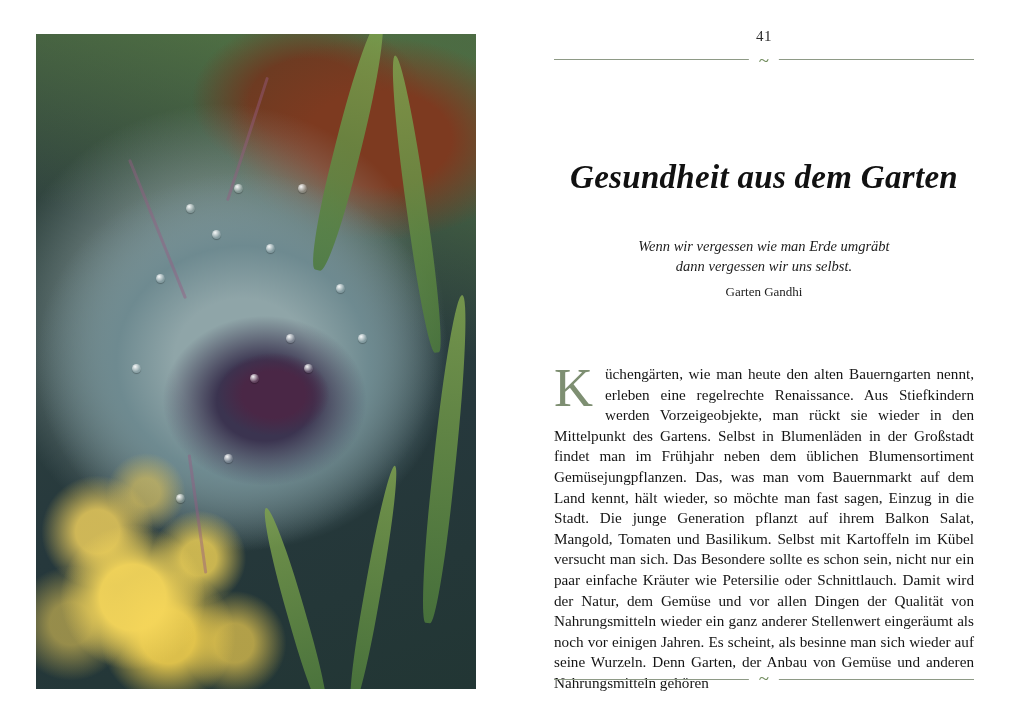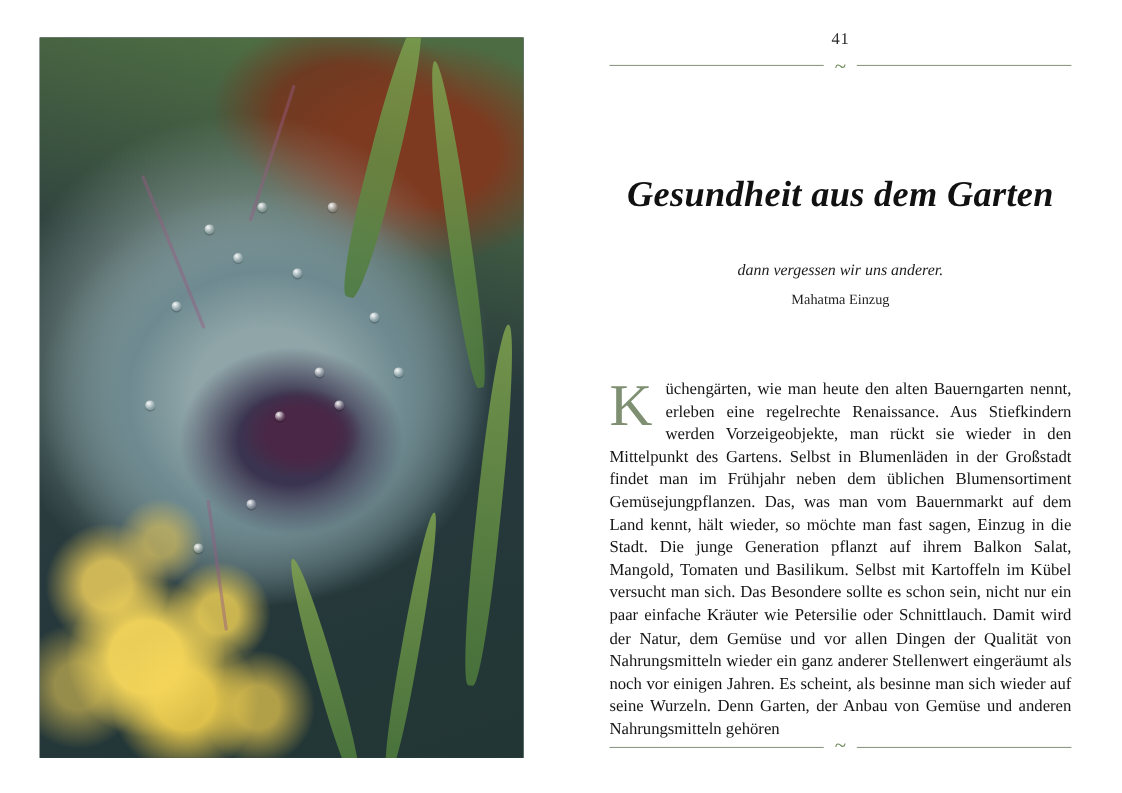--- a/index.html
+++ b/index.html
@@ -211,22 +211,23 @@
     <div class="folio">41</div>
 
     <div class="rule-wrap">
       <div class="rule"></div>
       <span class="tilde">~</span>
     </div>
 
     <h1 class="title">Gesundheit aus dem Garten</h1>
 
     <div class="epigraph">
-      <div>dann vergessen wir uns anderer.</div>
-      <div class="epigraph-author">Mahatma Einzug</div>
+      <div>Wenn wir vergessen wie man Erde umgräbt</div>
+      <div>dann vergessen wir uns selbst.</div>
+      <div class="epigraph-author">Garten Gandhi</div>
     </div>
 
     <p class="body-text">
       <span class="dropcap">K</span><span>üchengärten, wie man heute den alten Bauerngarten nennt, erleben eine regelrechte Renaissance. Aus Stiefkindern werden Vorzeigeobjekte, man rückt sie wieder in den Mittelpunkt des Gartens. Selbst in Blumenläden in der Großstadt findet man im Frühjahr neben dem üblichen Blumensortiment Gemüsejungpflanzen. Das, was man vom Bauernmarkt auf dem Land kennt, hält wieder, so möchte man fast sagen, Einzug in die Stadt. Die junge Generation pflanzt auf ihrem Balkon Salat, Mangold, Tomaten und Basilikum. Selbst mit Kartoffeln im Kübel versucht man sich. Das Besondere sollte es schon sein, nicht nur ein paar einfache Kräuter wie Petersilie oder Schnittlauch. Damit wird der Natur, dem Gemüse und vor allen Dingen der Qualität von Nahrungsmitteln wieder ein ganz anderer Stellenwert eingeräumt als noch vor einigen Jahren. Es scheint, als besinne man sich wieder auf seine Wurzeln. Denn Garten, der Anbau von Gemüse und anderen Nahrungsmitteln gehören</span>
     </p>
 
     <div class="footer-rule-wrap rule-wrap">
       <div class="rule"></div>
       <span class="tilde">~</span>
     </div>

